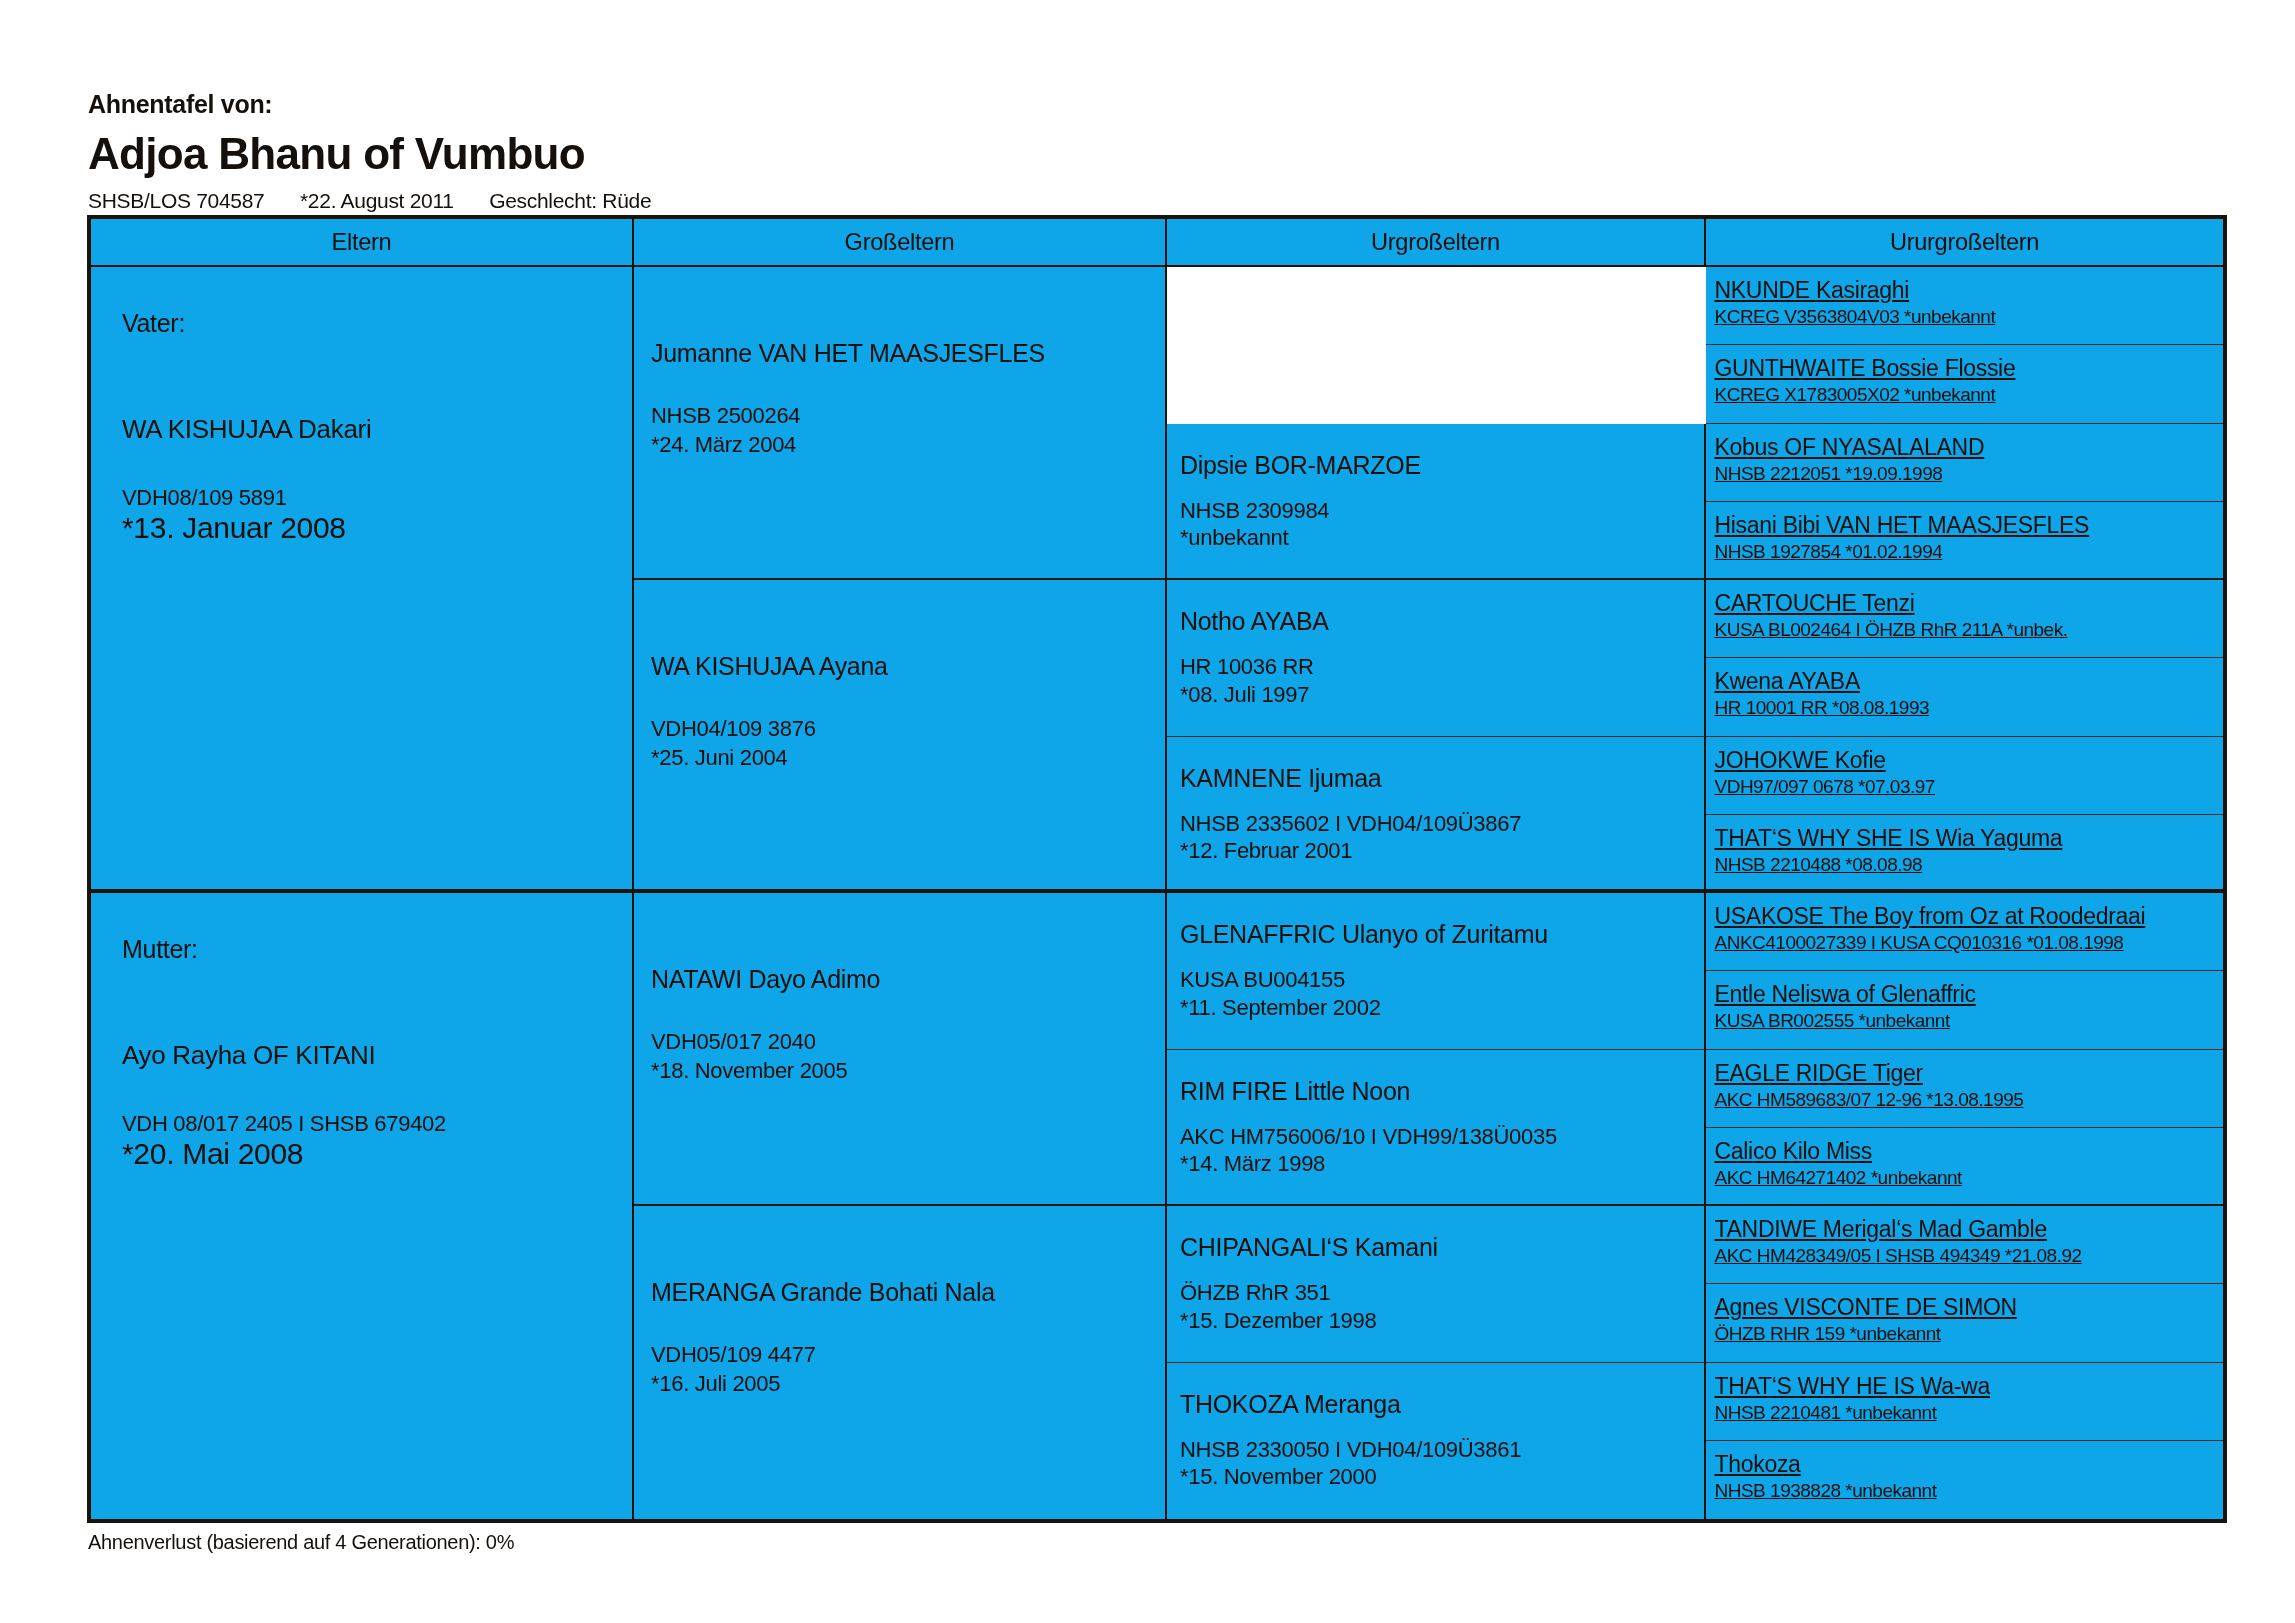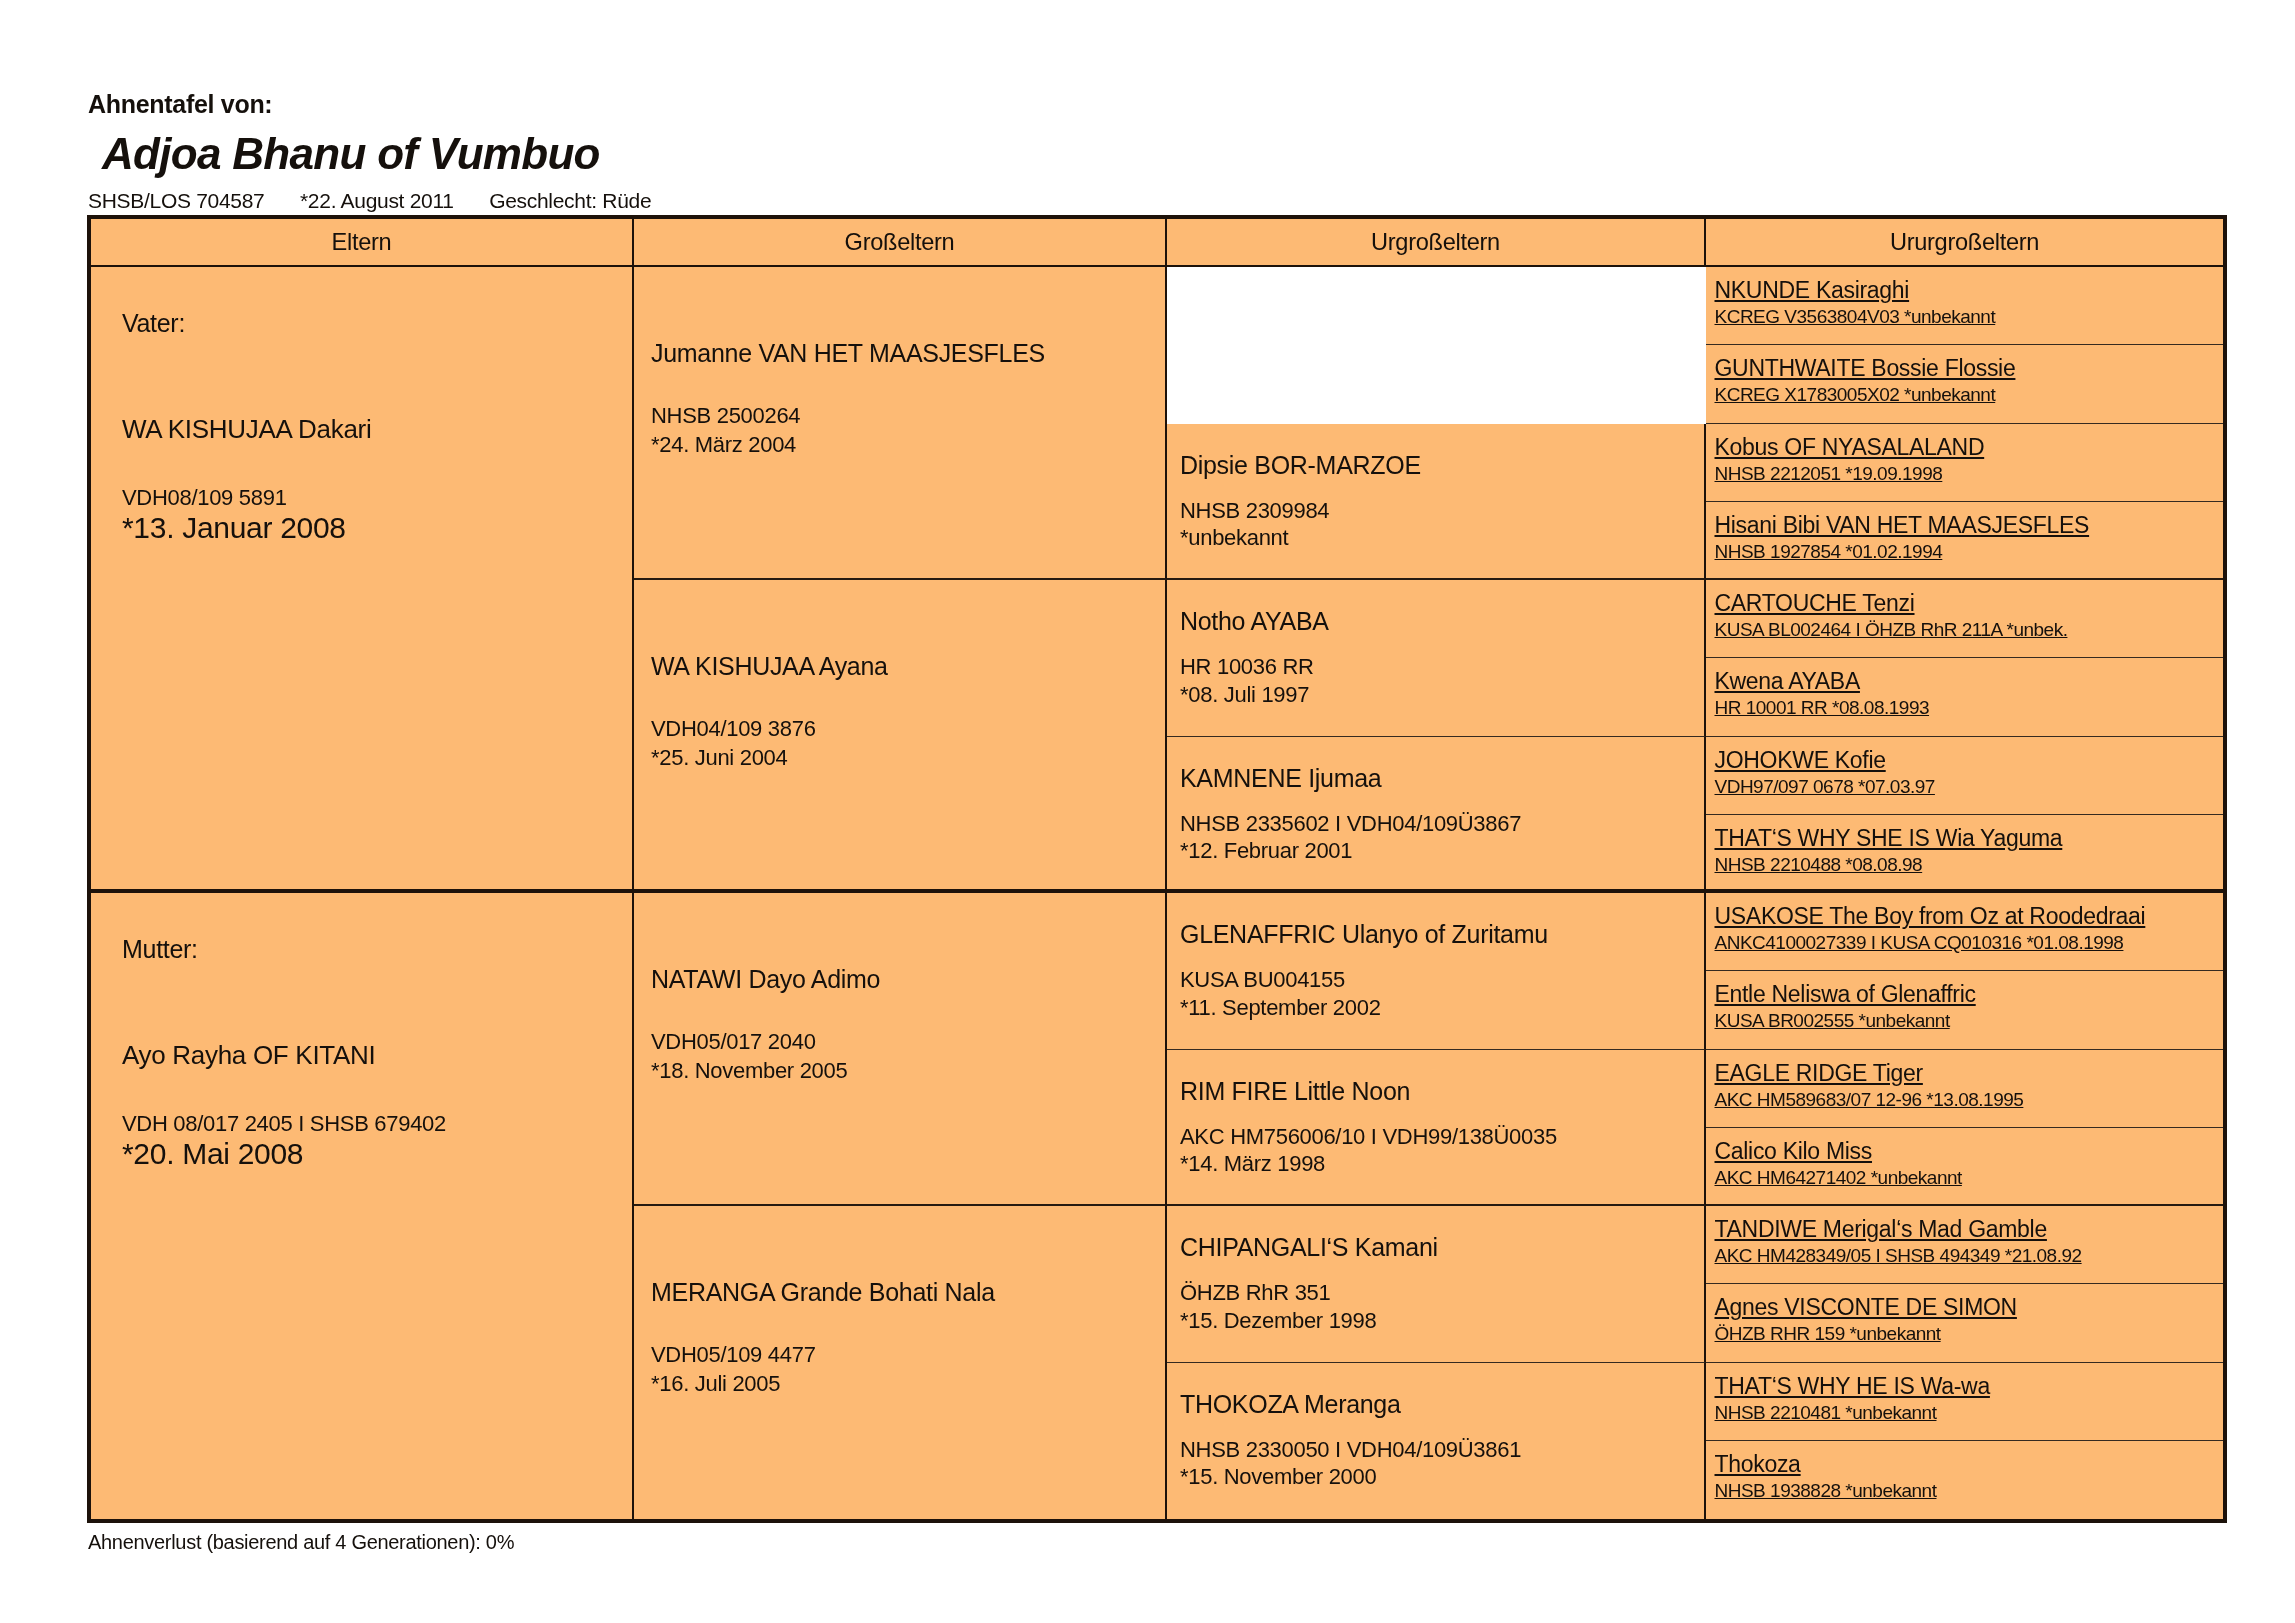--- a/index.html
+++ b/index.html
@@ -3,33 +3,33 @@
 <meta charset="utf-8">
 <style>
   html,body{margin:0;padding:0;background:#ffffff;}
   body{width:2295px;height:1623px;overflow:hidden;
        font-family:"Liberation Sans","DejaVu Sans",sans-serif;color:#15100c;}
   .page{position:relative;width:2295px;height:1623px;background:#fff;}
 
   
   .doc-header{position:absolute;left:88px;top:90px;}
   .hdr-label{font-size:25px;font-weight:bold;letter-spacing:-0.3px;line-height:29px;}
-  .hdr-title{font-size:44px;font-weight:bold;font-style:italic;letter-spacing:-0.7px;
-             line-height:51px;margin-top:9.2px;margin-left:14px;}
+  .hdr-title{font-size:44px;font-weight:bold;letter-spacing:-0.7px;
+             line-height:51px;margin-top:9.2px;}
   .hdr-sub{font-size:21px;letter-spacing:-0.3px;line-height:25px;margin-top:9.2px;white-space:nowrap;}
   .hdr-sub span{margin-right:30px;}
 
   
   .pedigree{position:absolute;left:87px;top:215px;width:2140px;height:1308px;
             box-sizing:border-box;border:4.6px solid #1d120a;
             display:grid;
             grid-template-columns:543px 533px 539px 1fr;
             grid-template-rows:48px repeat(16,1fr);
             background:#fff;}
-  .cell{box-sizing:border-box;background:#fdba74;overflow:hidden;}
+  .cell{box-sizing:border-box;background:#0ea5e9;overflow:hidden;}
   .vr{border-right:2.6px solid #1d120a;}          
   .hd{display:flex;align-items:center;justify-content:center;
       font-size:23.6px;letter-spacing:-0.3px;border-bottom:2px solid #1d120a;}
   .bb2{border-bottom:1.3px solid #352a20;}        
   .bb3{border-bottom:2px solid #261a10;}        
   .bb7{border-bottom:4.6px solid #1d120a;}        
 
   .name,.reg,.born,.plabel{white-space:nowrap;letter-spacing:-0.3px;}
 
   

